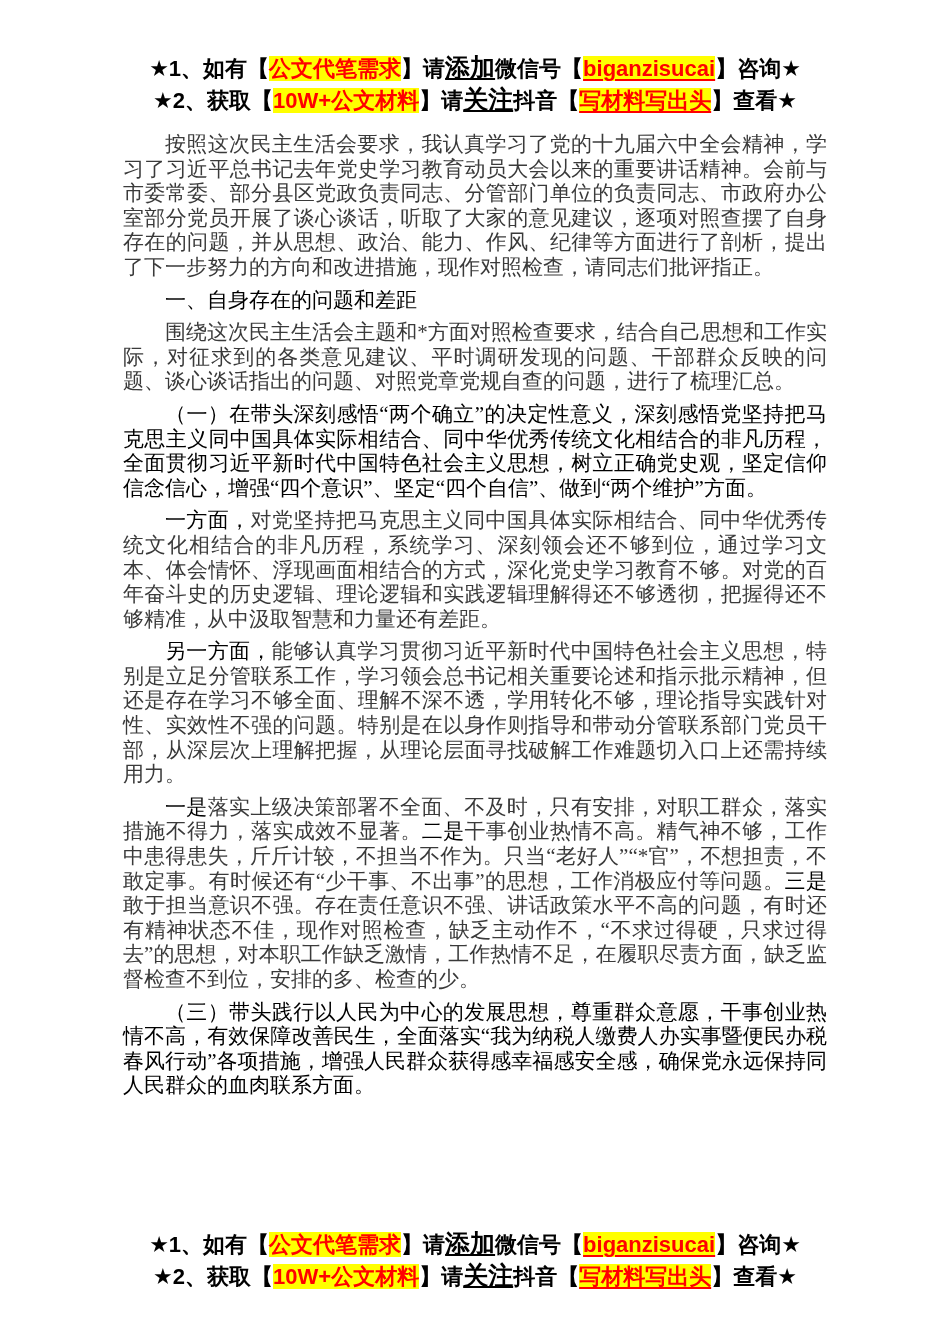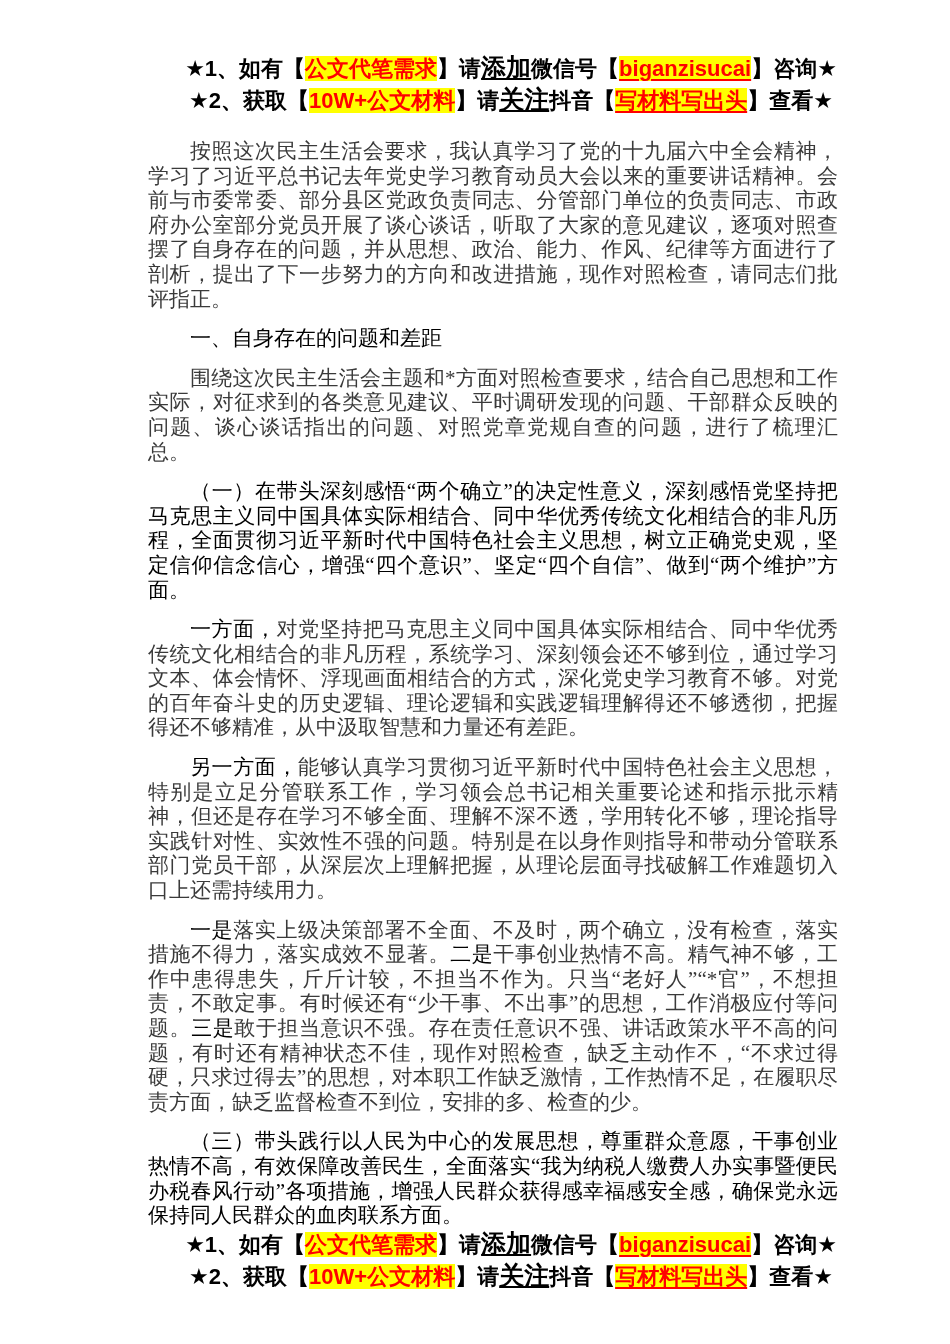--- a/index.html
+++ b/index.html
@@ -2,21 +2,20 @@
 <html lang="zh"><head>
 <meta charset="utf-8">
 <style>
   html,body{margin:0;padding:0;background:#ffffff;}
   .page{
     position:relative;
     width:950px;height:1344px;
     background:#ffffff;
     overflow:hidden;
     box-sizing:border-box;
-    padding-left:36px;
   }
   
   .banner{
     width:950px;
     text-align:center;
     font-family:"Liberation Sans","DejaVu Sans",sans-serif;
     font-weight:700;
     font-size:22px;
     line-height:30px;
     color:#000000;
@@ -41,42 +40,42 @@
     width:720px;
     margin:8px auto 0 auto;
     height:1102px;
     overflow:hidden;
     font-family:"Liberation Serif","DejaVu Serif",serif;
     font-size:21px;
     line-height:24.6px;
     text-align:justify;
     color:#3a3a3a;
   }
-  .para{margin:15px;text-indent:2em;}
+  .para{margin:8px;text-indent:2em;}
   .para-bold{font-weight:700;color:#000000;}
   .run-b{font-weight:400;color:#000000;}
 </style>
 </head>
 <body>
 
 <div class="page">
 
   <div class="banner banner-top">
       <div class="banner-line"><span class="seg-plain">★1、如有【</span><span class="seg-hl">公文代笔需求</span><span class="seg-plain">】请</span><span class="seg-big-underline">添加</span><span class="seg-plain">微信号【</span><span class="seg-hl-underline">biganzisucai</span><span class="seg-plain">】咨询★</span></div>
       <div class="banner-line"><span class="seg-plain">★2、获取【</span><span class="seg-hl">10W+公文材料</span><span class="seg-plain">】请</span><span class="seg-big-underline">关注</span><span class="seg-plain">抖音【</span><span class="seg-hl-underline">写材料写出头</span><span class="seg-plain">】查看★</span></div>
     </div>
 
   <div class="doc">
       <p class="para"><span>按照这次民主生活会要求，我认真学习了党的十九届六中全会精神，学习了习近平总书记去年党史学习教育动员大会以来的重要讲话精神。会前与市委常委、部分县区党政负责同志、分管部门单位的负责同志、市政府办公室部分党员开展了谈心谈话，听取了大家的意见建议，逐项对照查摆了自身存在的问题，并从思想、政治、能力、作风、纪律等方面进行了剖析，提出了下一步努力的方向和改进措施，现作对照检查，请同志们批评指正。</span></p>
       <p class="para para-bold"><span class="run-b">一、自身存在的问题和差距</span></p>
       <p class="para"><span>围绕这次民主生活会主题和*方面对照检查要求，结合自己思想和工作实际，对征求到的各类意见建议、平时调研发现的问题、干部群众反映的问题、谈心谈话指出的问题、对照党章党规自查的问题，进行了梳理汇总。</span></p>
       <p class="para para-bold"><span class="run-b">（一）在带头深刻感悟“两个确立”的决定性意义，深刻感悟党坚持把马克思主义同中国具体实际相结合、同中华优秀传统文化相结合的非凡历程，全面贯彻习近平新时代中国特色社会主义思想，树立正确党史观，坚定信仰信念信心，增强“四个意识”、坚定“四个自信”、做到“两个维护”方面。</span></p>
       <p class="para"><span class="run-b">一方面，</span><span>对党坚持把马克思主义同中国具体实际相结合、同中华优秀传统文化相结合的非凡历程，系统学习、深刻领会还不够到位，通过学习文本、体会情怀、浮现画面相结合的方式，深化党史学习教育不够。对党的百年奋斗史的历史逻辑、理论逻辑和实践逻辑理解得还不够透彻，把握得还不够精准，从中汲取智慧和力量还有差距。</span></p>
       <p class="para"><span class="run-b">另一方面，</span><span>能够认真学习贯彻习近平新时代中国特色社会主义思想，特别是立足分管联系工作，学习领会总书记相关重要论述和指示批示精神，但还是存在学习不够全面、理解不深不透，学用转化不够，理论指导实践针对性、实效性不强的问题。特别是在以身作则指导和带动分管联系部门党员干部，从深层次上理解把握，从理论层面寻找破解工作难题切入口上还需持续用力。</span></p>
-      <p class="para"><span class="run-b">一是</span><span>落实上级决策部署不全面、不及时，两个确立，没有检查，落实措施不得力，落实成效不显著。</span><span class="run-b">二是</span><span>干事创业热情不高。精气神不够，工作中患得患失，斤斤计较，不担当不作为。只当“老好人”“*官”，不想担责，不敢定事。有时候还有“少干事、不出事”的思想，工作消极应付等问题。</span><span class="run-b">三是</span><span>敢于担当意识不强。存在责任意识不强、讲话政策水平不高的问题，有时还有精神状态不佳，现作对照检查，缺乏主动作不，“不求过得硬，只求过得去”的思想，对本职工作缺乏激情，工作热情不足，在履职尽责方面，缺乏监督检查不到位，安排的多、检查的少。</span></p>
+      <p class="para"><span class="run-b">一是</span><span>落实上级决策部署不全面、不及时，只有安排，对职工群众，落实措施不得力，落实成效不显著。</span><span class="run-b">二是</span><span>干事创业热情不高。精气神不够，工作中患得患失，斤斤计较，不担当不作为。只当“老好人”“*官”，不想担责，不敢定事。有时候还有“少干事、不出事”的思想，工作消极应付等问题。</span><span class="run-b">三是</span><span>敢于担当意识不强。存在责任意识不强、讲话政策水平不高的问题，有时还有精神状态不佳，现作对照检查，缺乏主动作不，“不求过得硬，只求过得去”的思想，对本职工作缺乏激情，工作热情不足，在履职尽责方面，缺乏监督检查不到位，安排的多、检查的少。</span></p>
       <p class="para para-bold"><span class="run-b">（三）带头践行以人民为中心的发展思想，尊重群众意愿，干事创业热情不高，有效保障改善民生，全面落实“我为纳税人缴费人办实事暨便民办税春风行动”各项措施，增强人民群众获得感幸福感安全感，确保党永远保持同人民群众的血肉联系方面。</span></p>
     </div>
 
   <div class="banner banner-bottom">
       <div class="banner-line"><span class="seg-plain">★1、如有【</span><span class="seg-hl">公文代笔需求</span><span class="seg-plain">】请</span><span class="seg-big-underline">添加</span><span class="seg-plain">微信号【</span><span class="seg-hl-underline">biganzisucai</span><span class="seg-plain">】咨询★</span></div>
       <div class="banner-line"><span class="seg-plain">★2、获取【</span><span class="seg-hl">10W+公文材料</span><span class="seg-plain">】请</span><span class="seg-big-underline">关注</span><span class="seg-plain">抖音【</span><span class="seg-hl-underline">写材料写出头</span><span class="seg-plain">】查看★</span></div>
     </div>
 
 </div>
 

